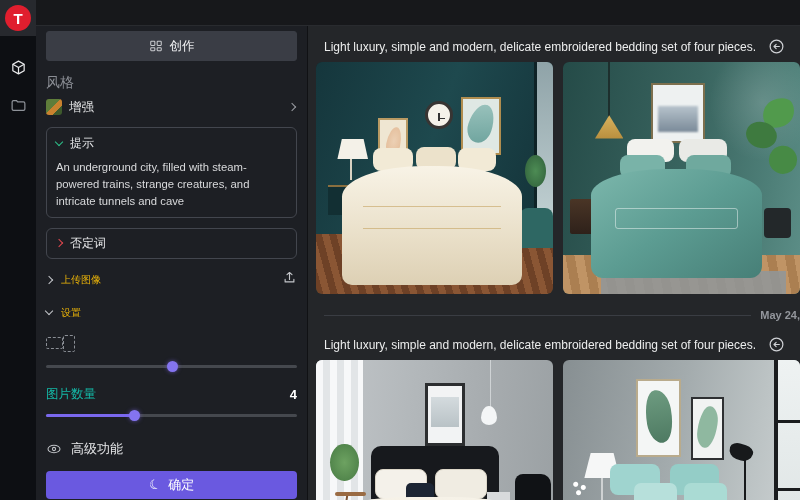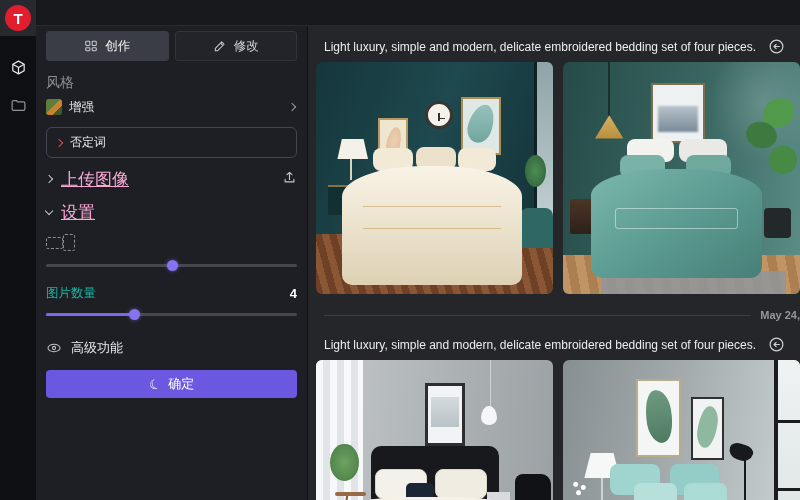--- a/index.html
+++ b/index.html
@@ -42,21 +42,21 @@
   .style-row .chv { color:#9a9da3; margin-right:2px; }
 
   .box { margin-top:10px; border:1px solid #43464e; border-radius:6px; padding:7px 9px; }
   .box-head { display:flex; align-items:center; gap:8px; font-size:12px; color:#e6e7e9; cursor:pointer; }
   .box-head .chv.green { color:#2ec08a; margin-top:-3px; }
   .box-head .chv.red { color:#e0484f; }
   .prompt-text { margin-top:7px; font-size:11.3px; line-height:1.5; color:#d9dadc; }
 
   .row-line { margin-top:11px; height:20px; display:flex; align-items:center; gap:9px; cursor:pointer; }
   .row-line .chv { color:#c4c6ca; }
-  .row-label { font-size:17px; color:#f9a8d4; flex:1;text-decoration:underline; }
+  .row-label { font-size:10px; color:#eab308; flex:1; }
   .up-ic { color:#c4c6ca; } .up-ic svg { width:15px; height:15px; }
 
   .aspect-row { margin-top:12px; display:flex; align-items:center; }
   .ratio-land { width:17px; height:12px; border:1.4px dashed #8a8e95; border-radius:2px; cursor:pointer; }
   .ratio-port { width:12px; height:17px; border:1.4px dashed #8a8e95; border-radius:2px; cursor:pointer; }
   .ratio-val { flex:1; text-align:center; font-size:12px; font-weight:600; color:#f0f1f2; }
 
   .slider { position:relative; height:10px; margin-top:9px; cursor:pointer; }
   .slider .track { position:absolute; left:0; right:0; top:4px; height:3px; background:#45484e; border-radius:2px; }
   .slider .fill { position:absolute; left:0; top:4px; height:3px; background:#7a68ee; border-radius:2px; }
@@ -231,36 +231,36 @@
     <div class="tabs">
       <div class="tab active">
         <svg viewBox="0 0 24 24" fill="none" stroke="currentColor" stroke-width="1.8">
           <rect x="3" y="4" width="7" height="7" rx="1"></rect>
             <rect x="14" y="4" width="7" height="7" rx="1"></rect>
           <rect x="3" y="15" width="7" height="5" rx="1"></rect>
             <rect x="14" y="15" width="7" height="5" rx="1"></rect>
         </svg>
         <span>创作</span>
       </div>
-      <div class="tab">
-        <svg viewBox="0 0 24 24" fill="none" stroke="currentColor" stroke-width="1.8" stroke-linejoin="round">
-          <path d="M4 20h4L19 9l-4-4L4 16v4z"></path>
-            <path d="M13.5 7.5l3 3"></path>
-        </svg>
-        <span>修改</span>
-      </div>
     </div>
 
     <div class="sec-label">风格</div>
     <div class="style-row">
       <span class="style-thumb"></span>
       <span class="style-val">增强</span>
       <span class="chv right"></span>
     </div>
 
+    <div class="box">
+      <div class="box-head">
+        <span class="chv down green"></span>
+        <span>提示</span>
+      </div>
+      <div class="prompt-text">An underground city, filled with steam-powered trains, strange creatures, and intricate tunnels and cave</div>
+    </div>
 
     <div class="box" style="padding-top:6px;padding-bottom:6px;">
       <div class="box-head">
         <span class="chv right red"></span>
         <span>否定词</span>
       </div>
     </div>
 
     <div class="row-line">
       <span class="chv right"></span>

